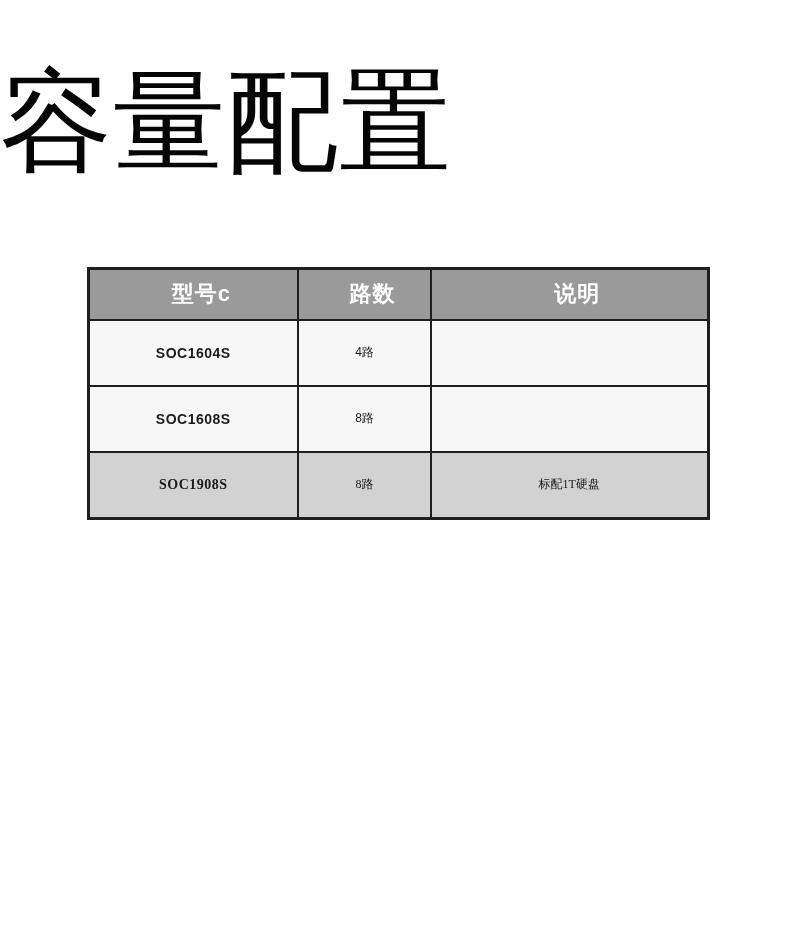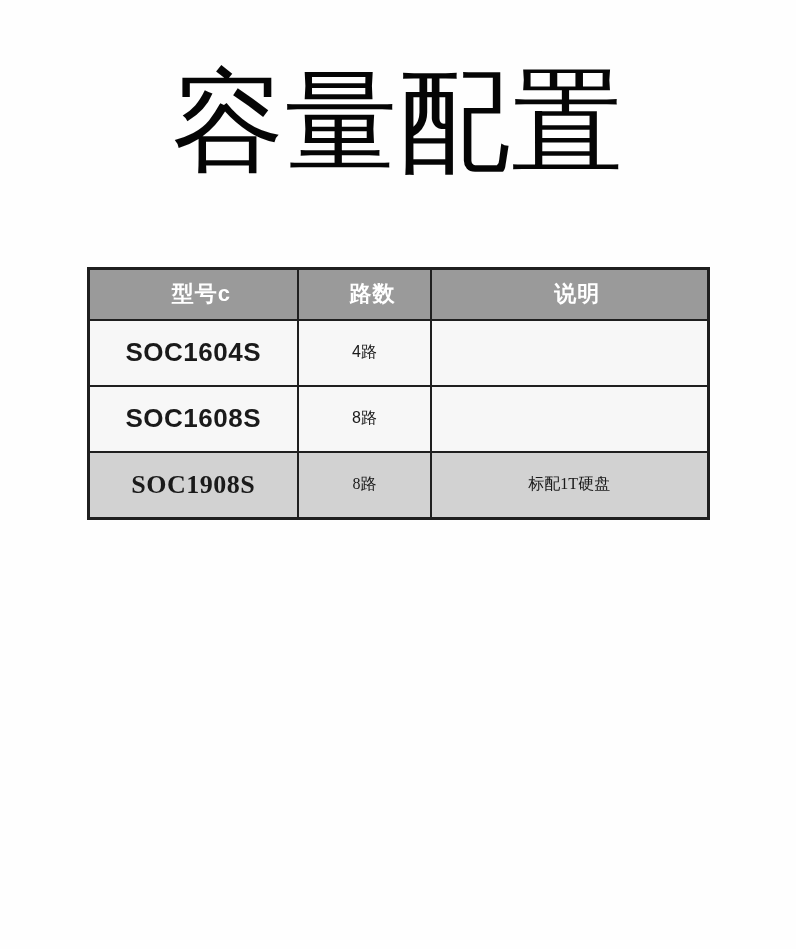--- a/index.html
+++ b/index.html
@@ -17,21 +17,21 @@
   }
   body {
     width: 796px;
     height: 949px;
     background: var(--page-bg);
     font-family: "Liberation Sans", sans-serif;
     overflow: hidden;
   }
   .page-title {
     margin: 58px 0 0 0;
-    text-align: center;
+    text-align: left;
     font-size: 112px;
     line-height: 1.15;
     font-weight: 300;
     color: #050505;
     letter-spacing: 1px;
     font-family: "Liberation Sans", sans-serif;
   }
   table.spec-table {
     width: 620px;
     margin: 80px auto 0 auto;
@@ -53,26 +53,26 @@
     background: var(--header-bg);
     color: var(--header-text);
     font-weight: bold;
     font-size: 22px;
     height: 49px;
     letter-spacing: 1px;
     padding-left: 16px;
   }
   .spec-table tbody td {
     height: 64px;
-    font-size: 16px;
+    font-size: 12px;
     color: var(--text);
   }
   .spec-table tbody td.model-cell {
     font-weight: bold;
-    font-size: 26px;
+    font-size: 14px;
     letter-spacing: 0.5px;
   }
   .spec-table tbody tr.plain  { background: var(--row-plain-bg); }
   .spec-table tbody tr.shaded { background: var(--row-shaded-bg); font-family: Liberation Serif, serif; }
 </style>
 </head>
 <body>
 
 <div class="page">
 

